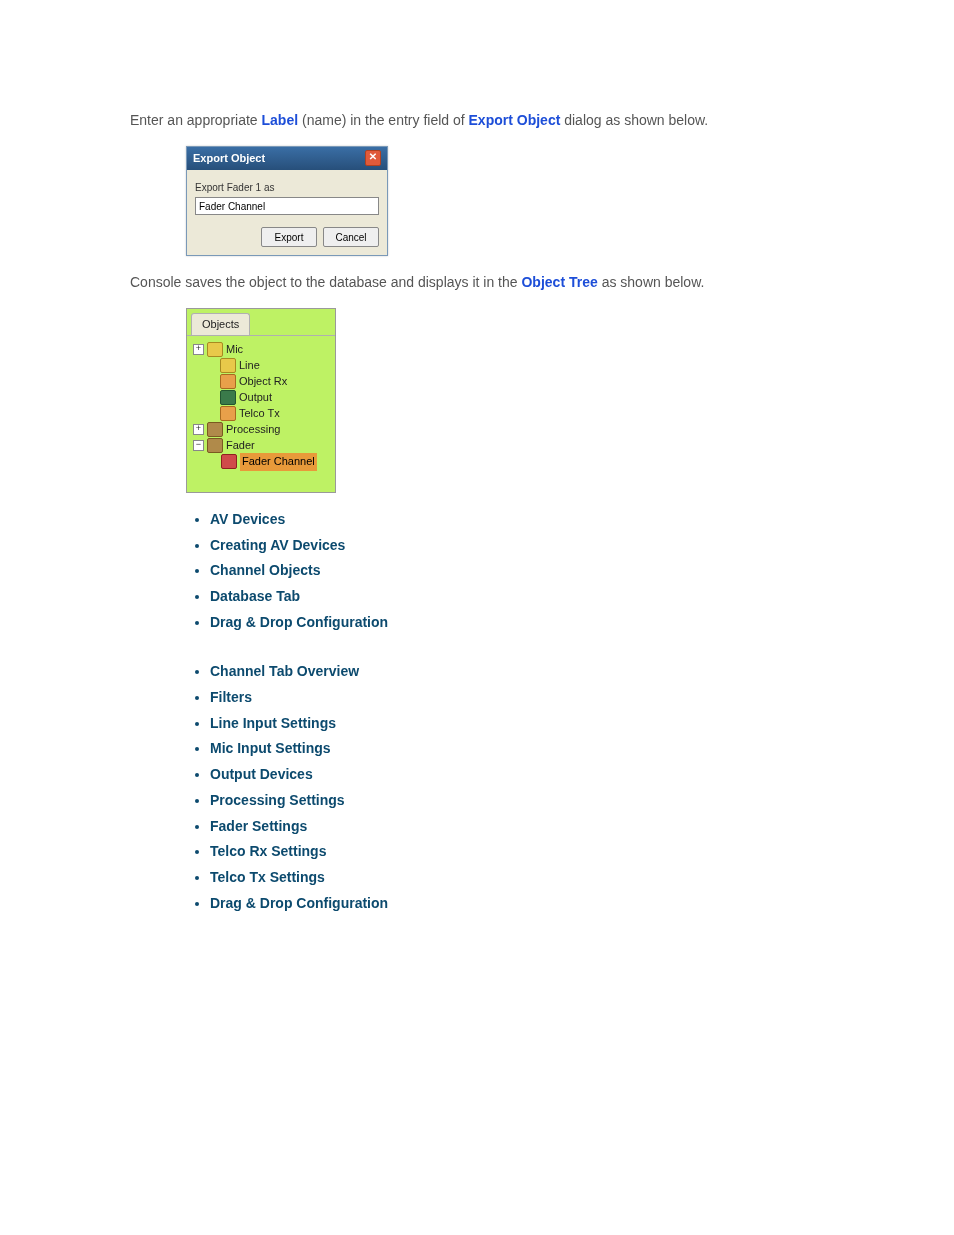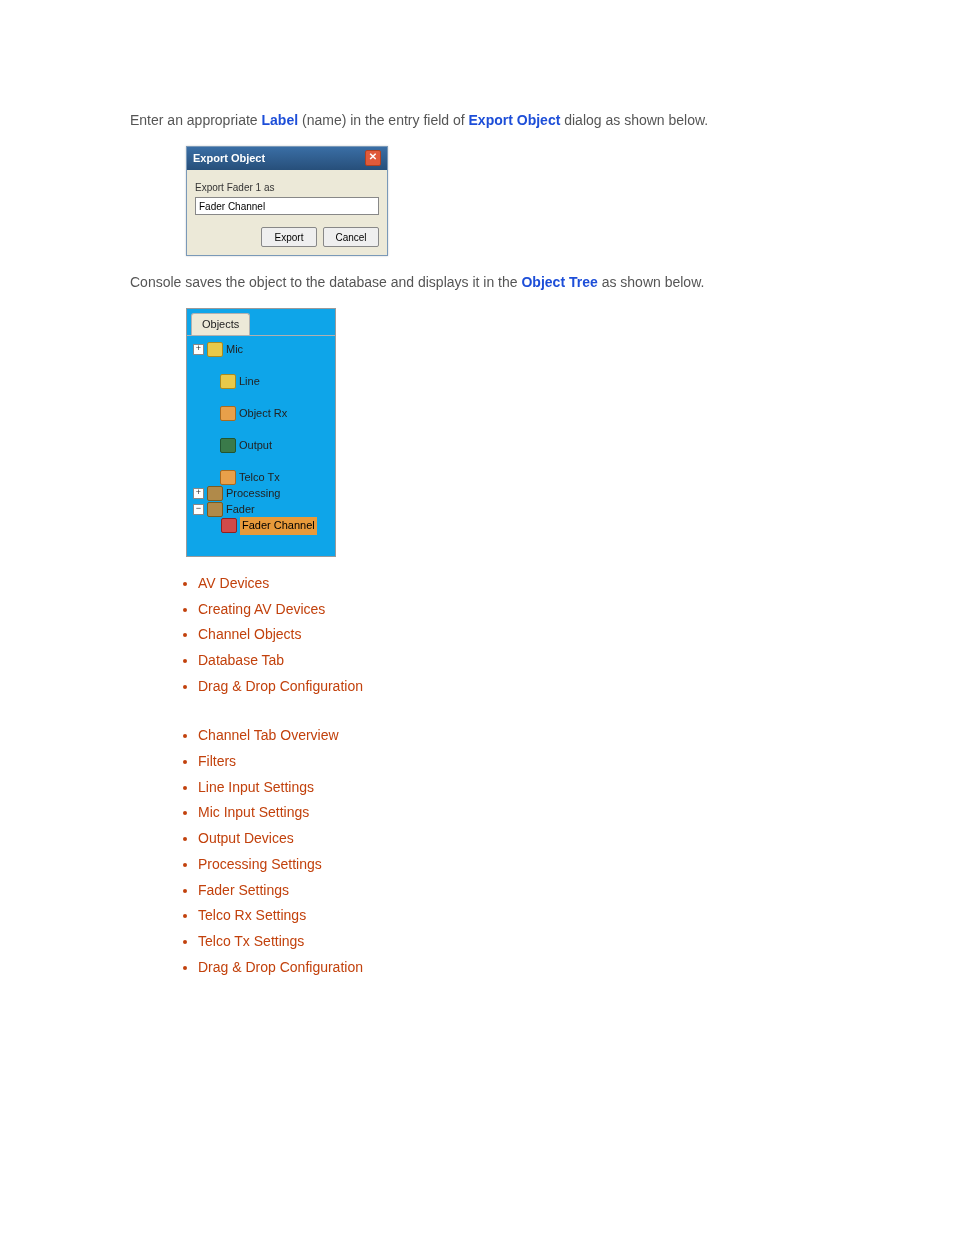--- a/index.html
+++ b/index.html
@@ -73,21 +73,21 @@
     background:#efefef;
     border:1px solid #888;
     border-radius:2px;
     cursor:pointer;
   }
 
   
   .tree-wrap { margin: 10px 0 16px 56px; }
   .tree {
     width: 148px;
-    background:#0ea5e9;
+    background:#bef264;
     border:1px solid #9a9a9a;
     font-family: Tahoma, Arial, sans-serif;
     font-size:11px;
     color:#222;
   }
   .tree-tab {
     display:inline-block;
     background:#ece9d8;
     border:1px solid #b0b0b0;
     border-bottom:none;
@@ -119,33 +119,33 @@
     display:inline-flex;align-items:center;justify-content:center;
     font-size:8px;color:#333;
   }
   .ic-yellow{background:#e8c94a;border:1px solid #a88a20;}
   .ic-orange{background:#e8a04a;border:1px solid #a86a20;}
   .ic-dgreen{background:#3a7a4a;border:1px solid #225530;}
   .ic-brown{background:#b08a4a;border:1px solid #7a5a20;}
   .ic-red{background:#d04a4a;border:1px solid #902020;color:#fff;font-weight:bold;}
   .nlabel { }
   .hl { background:#e89a3a; color:#000; padding:0 2px;}
-  .indent1{padding-left:12px;margin-top:16px;}
+  .indent1{padding-left:12px;}
   .indent2{padding-left:28px;}
 
   ul.bullets {
     margin: 4px 0 28px 0;
     padding-left: 64px;
   }
   ul.bullets li {
     list-style-type: disc;
     padding-left: 0;
-    margin: 4px 4px;
-    font-weight: normal;
-    color:#c2410c;
+    margin: 4px 16px;
+    font-weight: bold;
+    color:#0c4a6e;
   }
 </style>
 </head>
 <body>
 
 <div class="page">
 
   <p>
     <span>Enter an appropriate </span><span class="bold">Label</span><span> (name) in the entry field of </span><span class="bold">Export Object</span><span> dialog as shown below.</span>
   </p>

